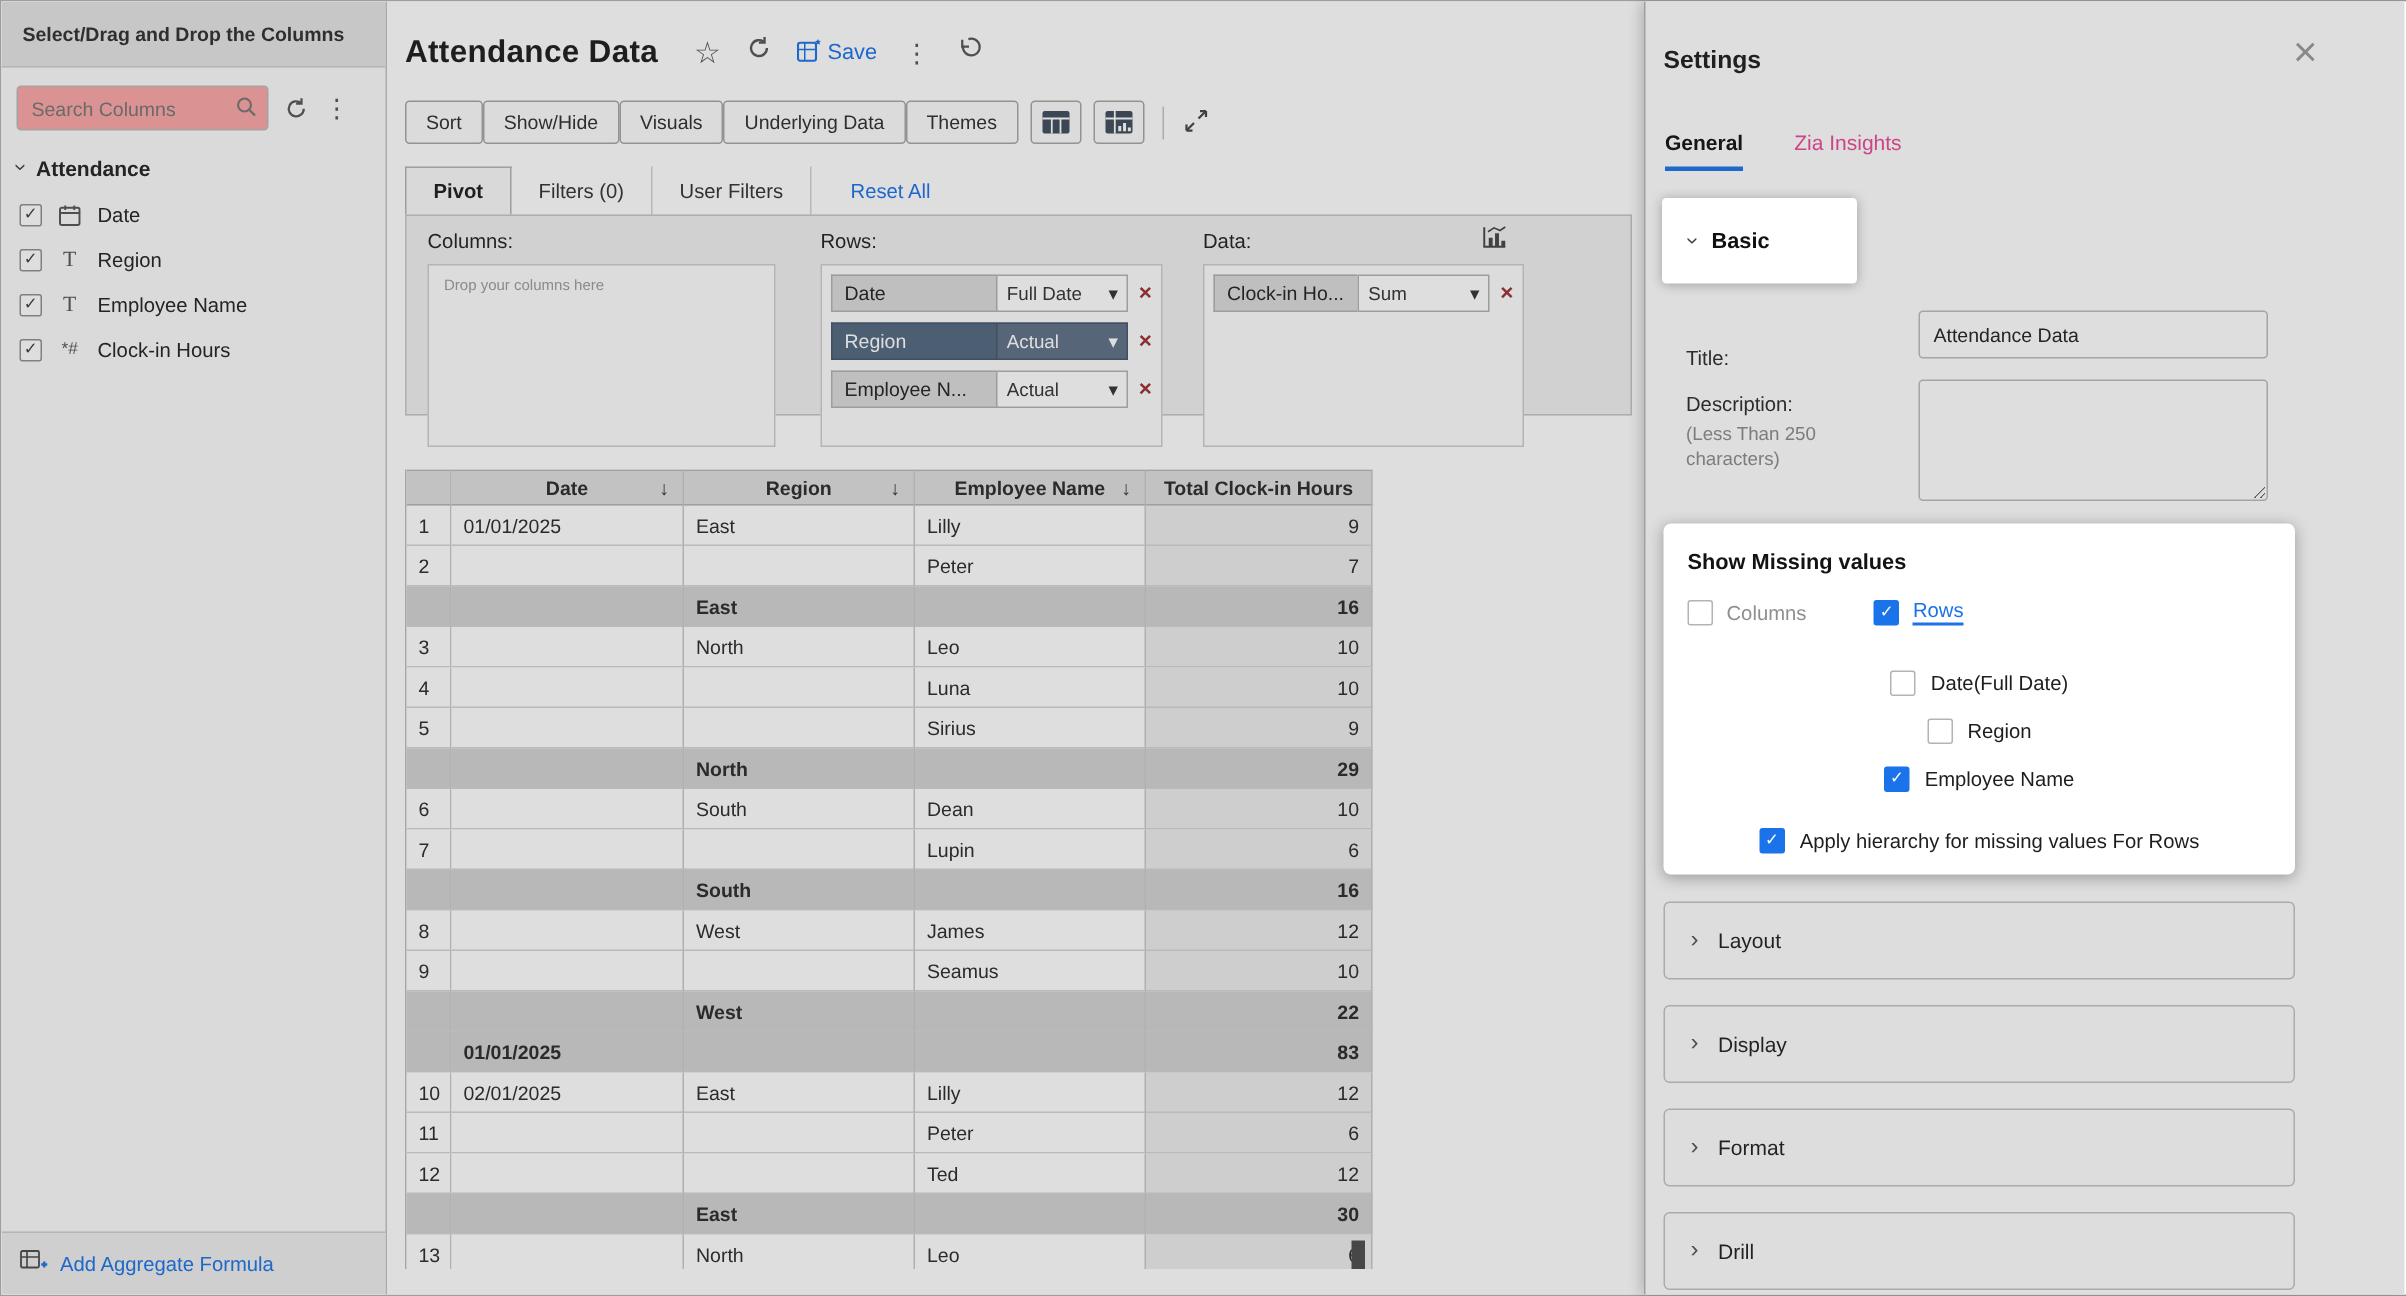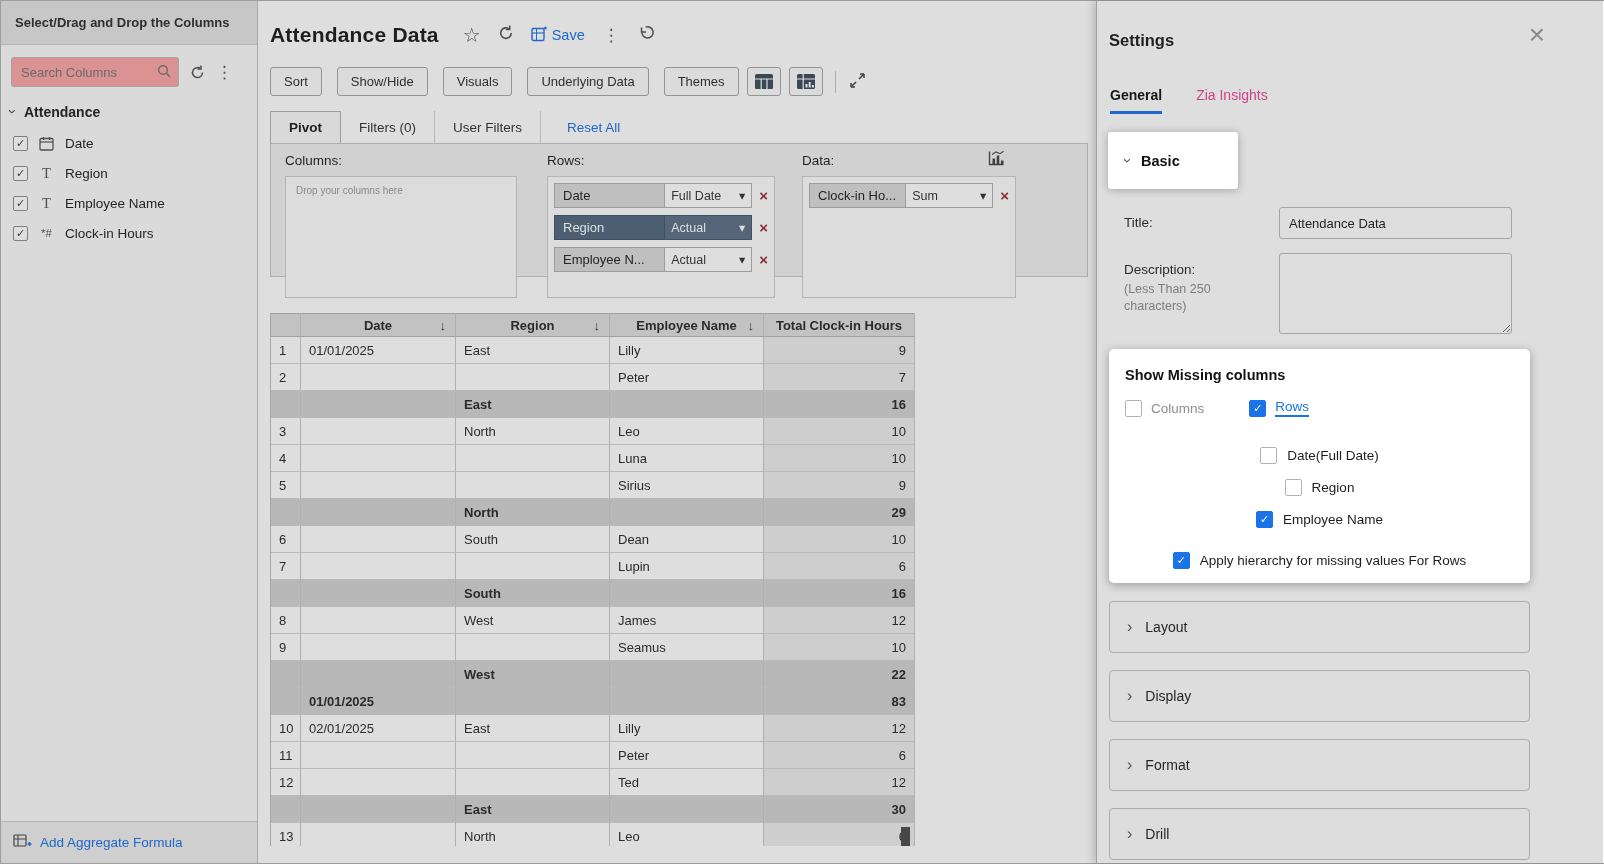--- a/index.html
+++ b/index.html
@@ -202,21 +202,21 @@
       <span class="t-icon kebab" style="font-size:17px;">⋮</span>
       <span class="t-icon">
         <svg width="19" height="17" viewBox="0 0 19 17">
             <path d="M5.5 2.5 L5.5 7 L10 7" fill="none" stroke="#555" stroke-width="1.5"></path>
             <path d="M6 6.5 A5.6 5.6 0 1 0 9.6 2.1" fill="none" stroke="#555" stroke-width="1.5"></path>
           </svg>
       </span>
     </div>
 
     <div class="toolbar">
-      <span style="display:flex;gap:15px;">
+      <span style="display:flex;gap:0;">
           <button class="tb-btn">Sort</button>
           <button class="tb-btn">Show/Hide</button>
           <button class="tb-btn">Visuals</button>
           <button class="tb-btn">Underlying Data</button>
           <button class="tb-btn">Themes</button>
         </span>
       <span class="icon-btn-dark">
         <svg width="20" height="17" viewBox="0 0 20 17">
             <rect x="1" y="1" width="18" height="15" rx="1.5" fill="#3e4c5c"></rect>
             <path d="M1 6 h18 M7.2 6 v10 M13 6 v10" stroke="#fff" stroke-width="1.2"></path>
@@ -476,31 +476,31 @@
     <div class="s-tabs">
         <span class="s-tab active">General</span>
         <span class="s-tab">Zia Insights</span>
       </div>
 
     <div class="basic-spot">
       <span class="chev-rot">›</span>
       <span class="lbl">Basic</span>
     </div>
 
-    <span class="form-label" style="top:214px;">Title:</span>
+    <span class="form-label" style="top:230px;">Title:</span>
     <input class="title-input" value="Attendance Data" style="">
 
     <span class="form-label" style="top:261px;">
       <span>Description:</span>
       <div class="hint">(Less Than 250 characters)</div>
     </span>
     <textarea class="desc-area" style=""></textarea>
 
     <div class="spot-card">
-      <div class="spot-head">Show Missing columns</div>
+      <div class="spot-head">Show Missing values</div>
       <div class="cr-row">
         <label class="cb-item">
           <span class="cb16"></span>
           <span class="lab-muted">Columns</span>
         </label>
         <label class="cb-item">
           <span class="cb16 checked">✓</span>
           <span class="lab-accent">Rows</span>
         </label>
       </div>

